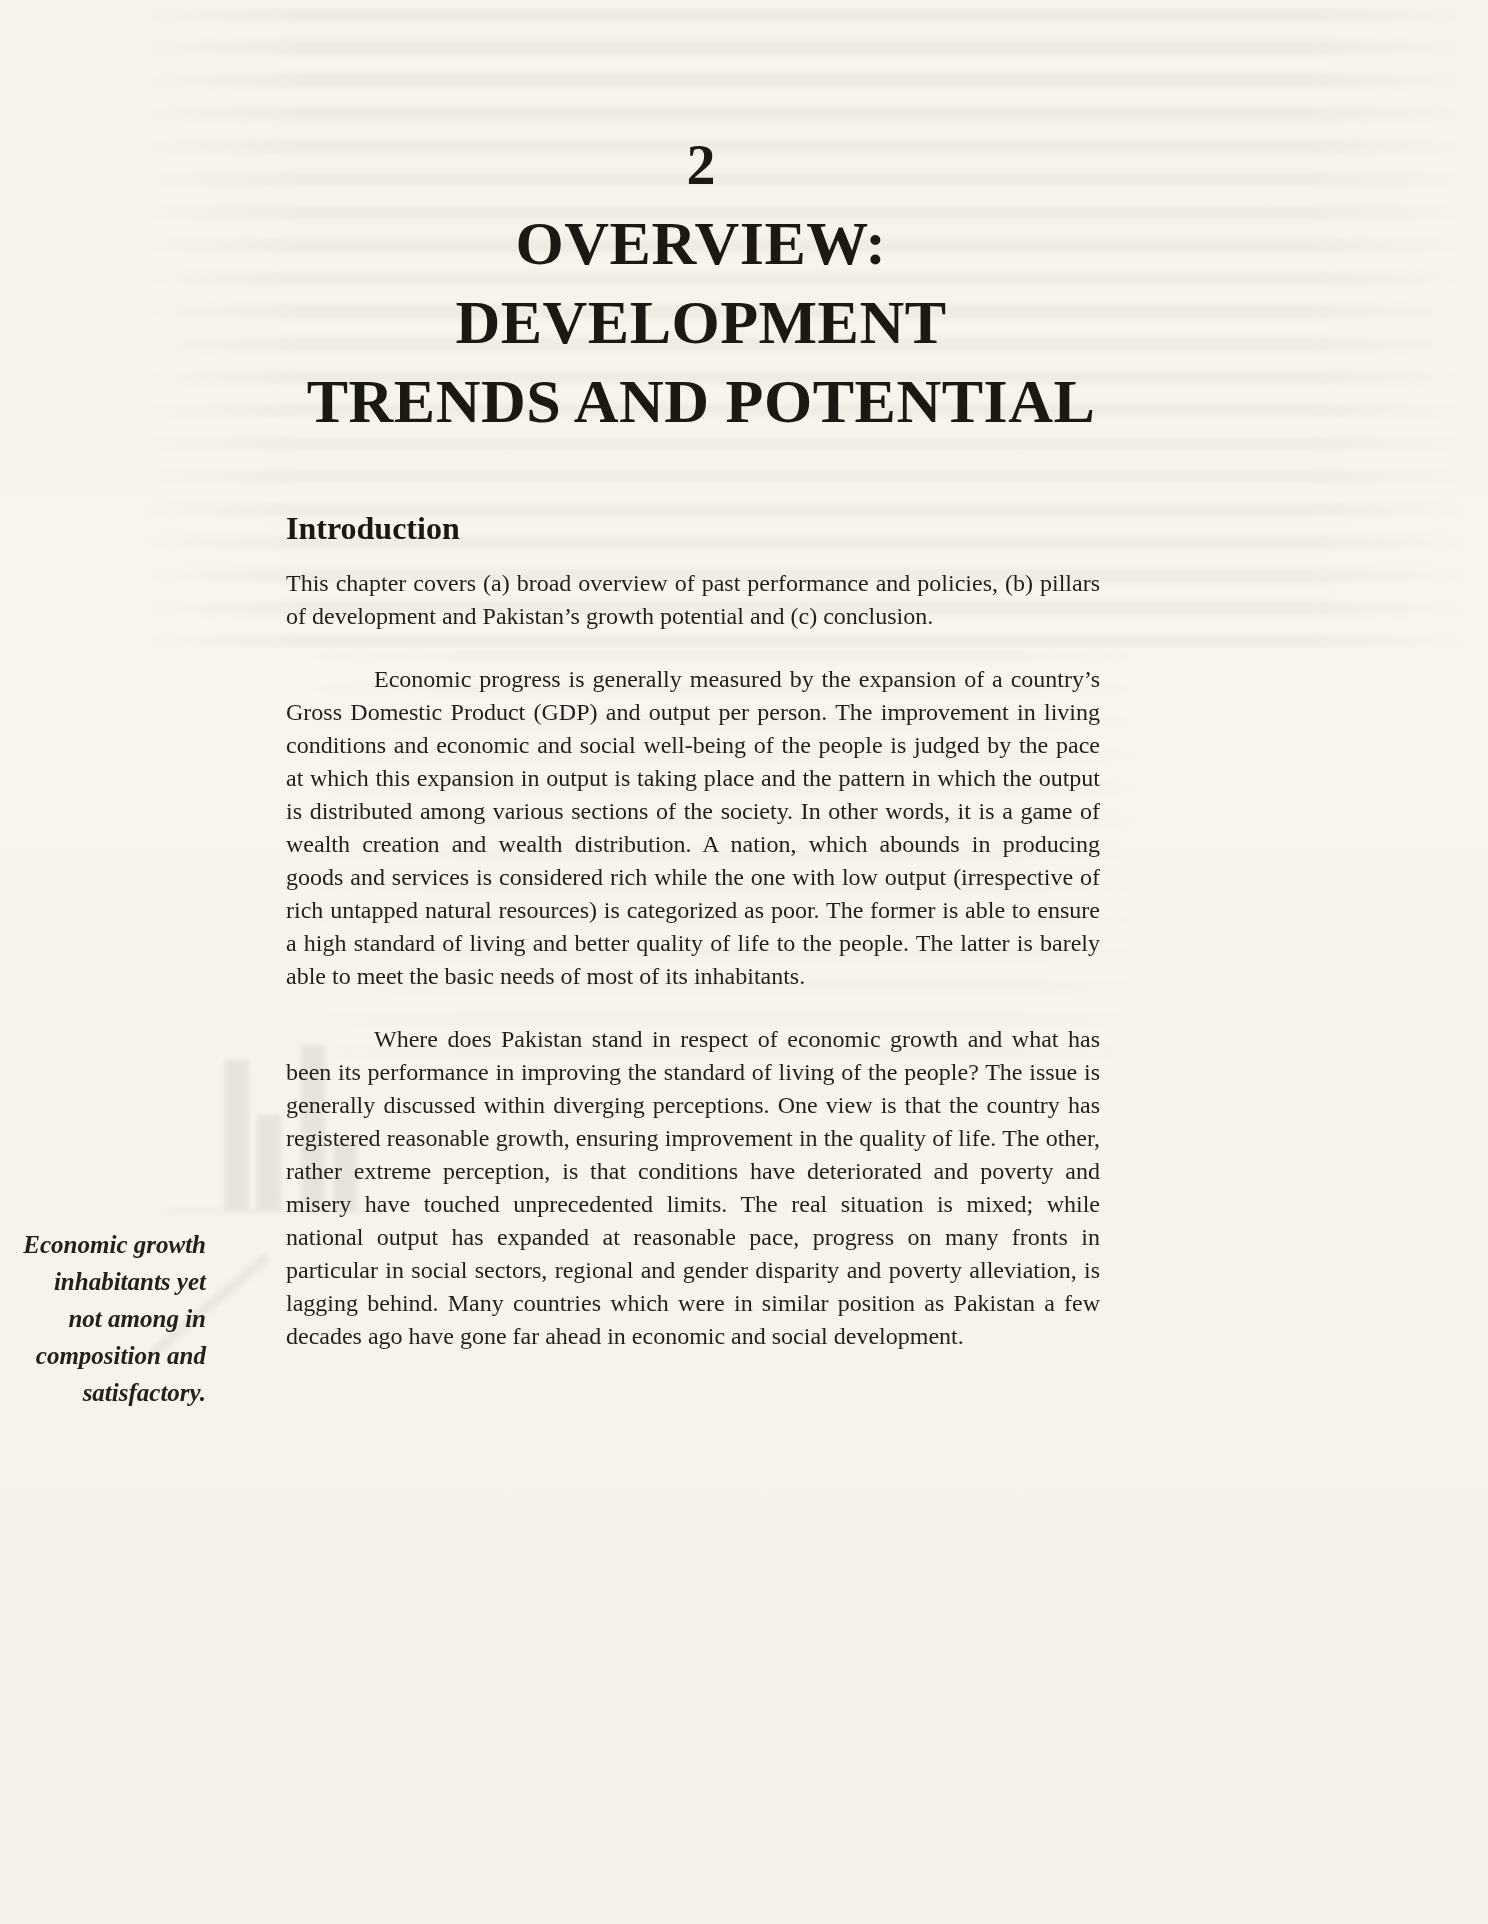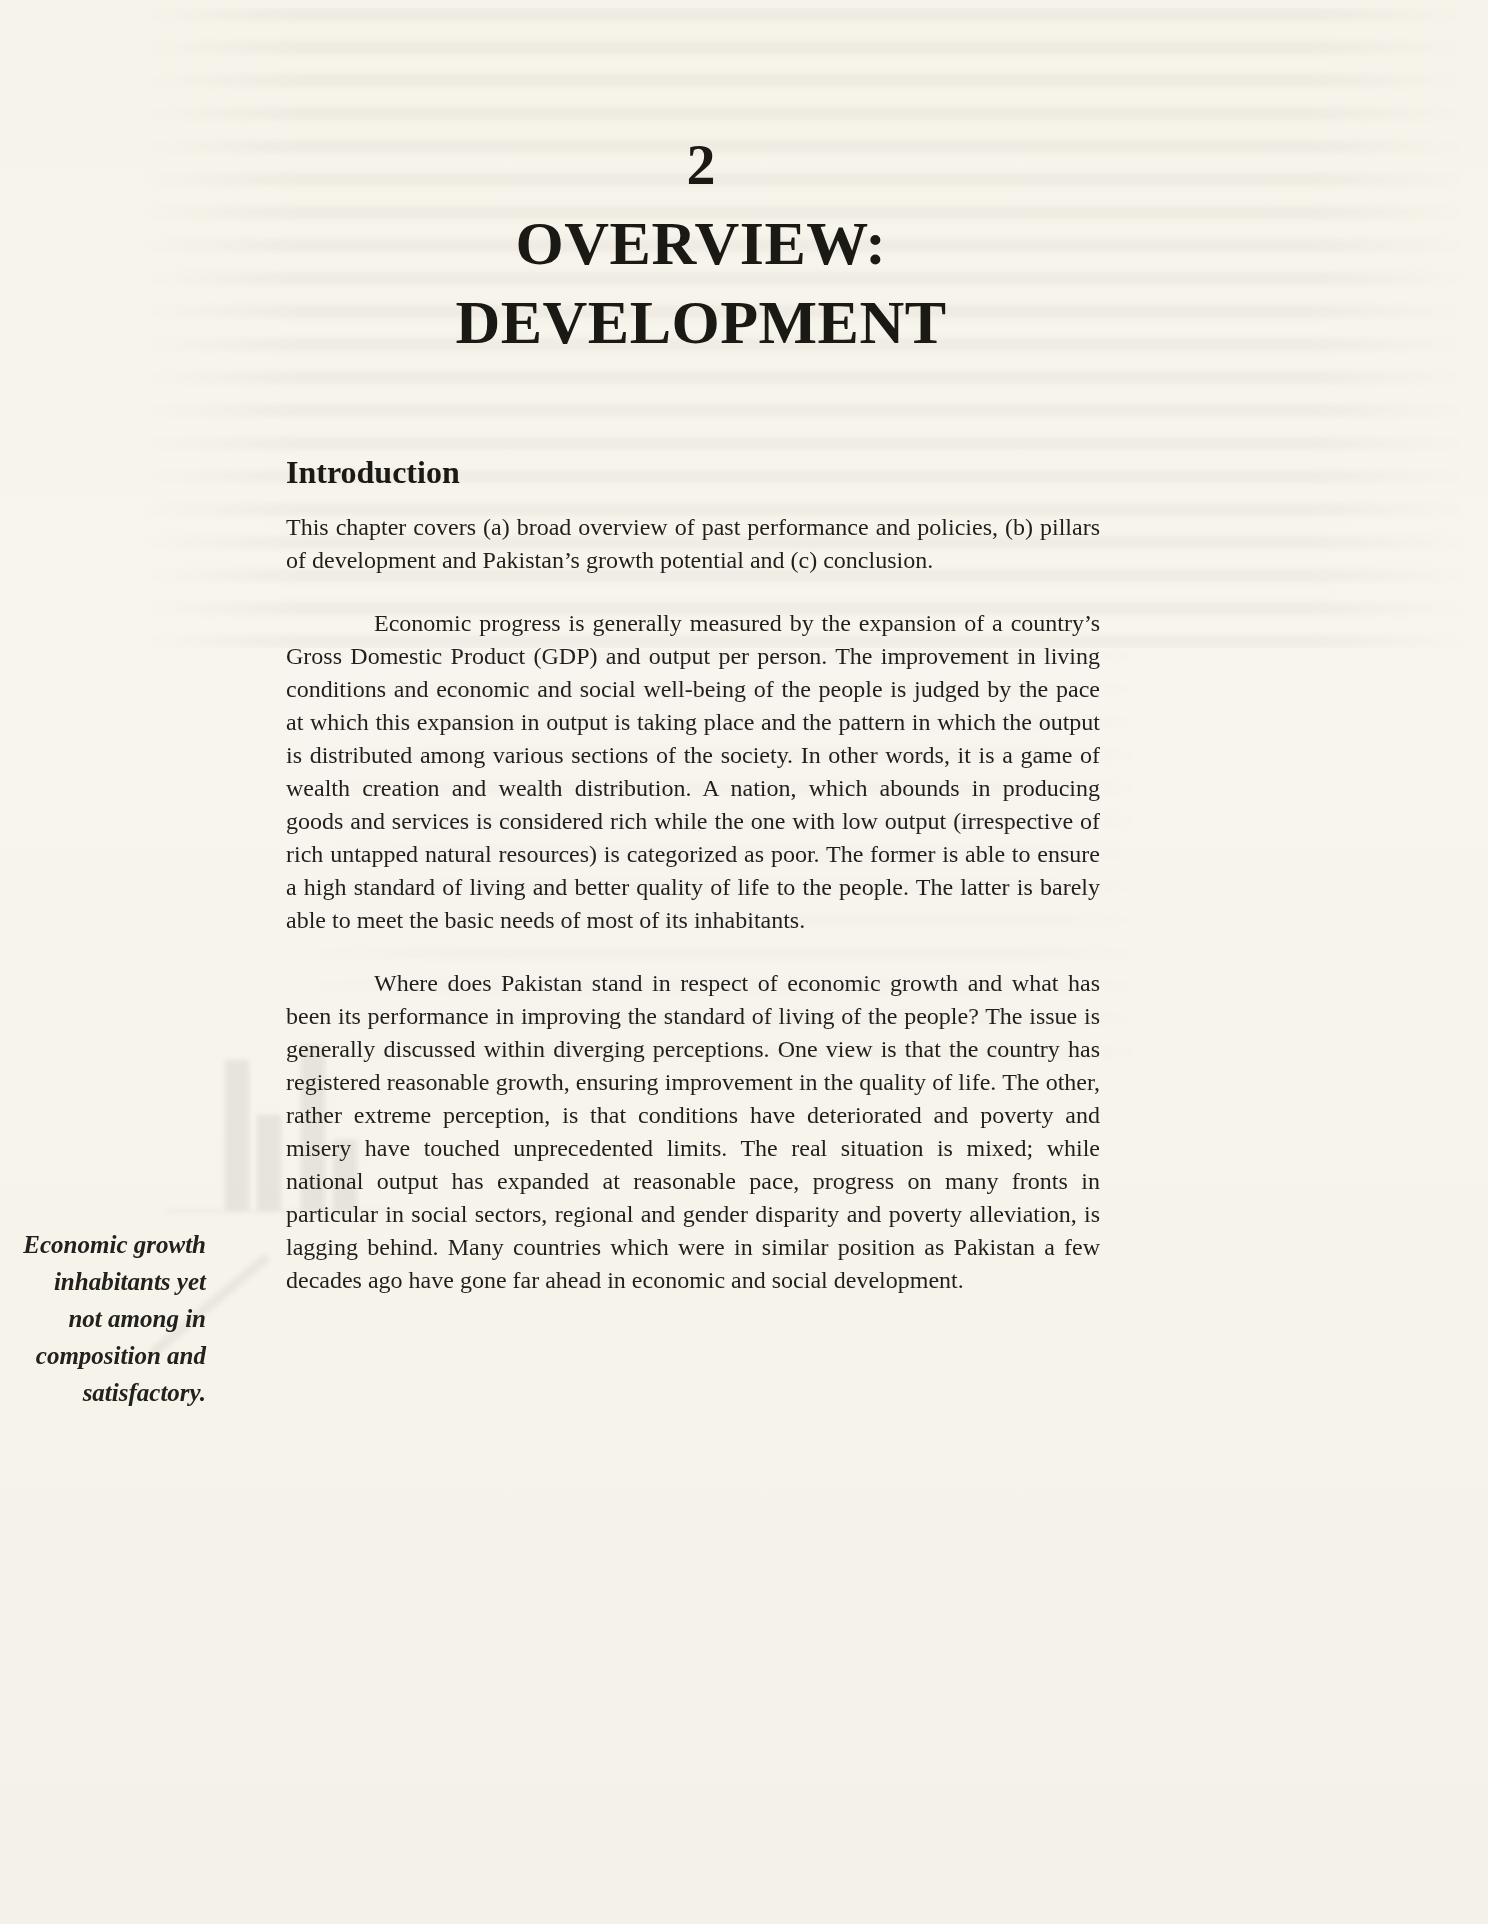--- a/index.html
+++ b/index.html
@@ -119,21 +119,21 @@
     margin-top: 26px;
     text-align: center;
     font-variant: small-caps;
     font-style: italic;
     font-weight: bold;
     font-size: 31px;
     letter-spacing: 1px;
     color: #1f1d18;
   }
   .section-heading {
-    margin: 92px 0 20px 0;
+    margin: 69px 0 20px 0;
     font-size: 32px;
     font-weight: bold;
     color: #1b1914;
   }
   .para {
     margin: 0 16px 30px 0;
     font-size: 24px;
     line-height: 33px;
     text-align: justify;
     color: #211f1c;
@@ -168,20 +168,21 @@
     <div class="ghost-bar b4"></div>
     <div class="ghost-axis"></div>
     <div class="ghost-label"></div>
   </div>
 
   <div class="content">
     <div class="chapter-number">2</div>
 
     <h1 class="title">
       <span class="title-line">OVERVIEW: DEVELOPMENT</span>
+      <span class="title-line">TRENDS AND POTENTIAL</span>
     </h1>
 
 
     <h2 class="section-heading">Introduction</h2>
 
     <p class="para">This chapter covers (a) broad overview of past performance and policies, (b) pillars of development and Pakistan’s growth potential and (c) conclusion.</p>
 
     <p class="para indent">Economic progress is generally measured by the expansion of a country’s Gross Domestic Product (GDP) and output per person. The improvement in living conditions and economic and social well-being of the people is judged by the pace at which this expansion in output is taking place and the pattern in which the output is distributed among various sections of the society. In other words, it is a game of wealth creation and wealth distribution. A nation, which abounds in producing goods and services is considered rich while the one with low output (irrespective of rich untapped natural resources) is categorized as poor. The former is able to ensure a high standard of living and better quality of life to the people. The latter is barely able to meet the basic needs of most of its inhabitants.</p>
 
     <p class="para indent">Where does Pakistan stand in respect of economic growth and what has been its performance in improving the standard of living of the people? The issue is generally discussed within diverging perceptions. One view is that the country has registered reasonable growth, ensuring improvement in the quality of life. The other, rather extreme perception, is that conditions have deteriorated and poverty and misery have touched unprecedented limits. The real situation is mixed; while national output has expanded at reasonable pace, progress on many fronts in particular in social sectors, regional and gender disparity and poverty alleviation, is lagging behind. Many countries which were in similar position as Pakistan a few decades ago have gone far ahead in economic and social development.</p>

